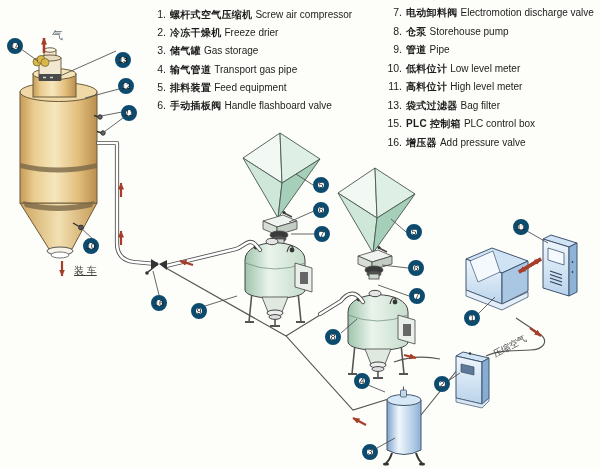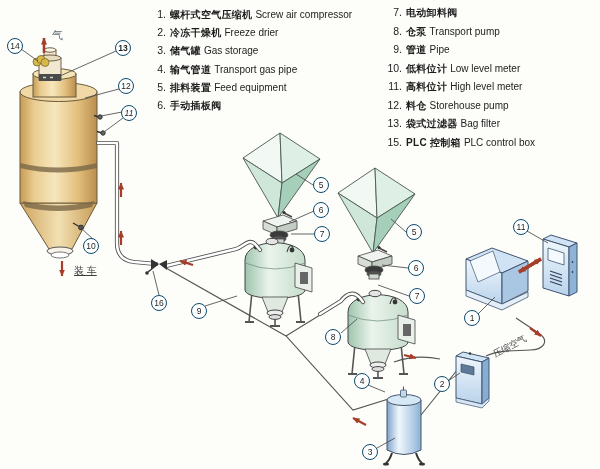--- a/index.html
+++ b/index.html
@@ -1,20 +1,20 @@
 <!DOCTYPE html>
 <html><head>
 <meta charset="utf-8">
 <style>
   html,body{margin:0;padding:0;background:#fff;}
   .stage{position:relative;width:600px;height:469px;background:#fdfdfa;overflow:hidden;
          font-family:"Liberation Sans",sans-serif;}
   .stage svg{position:absolute;left:0;top:0;}
   #overlay{position:absolute;left:0;top:0;width:600px;height:469px;}
-  .callout{position:absolute;width:16px;height:16px;box-sizing:border-box;border:1px solid #0c4a6e;
+  .callout{position:absolute;width:16px;height:16px;box-sizing:border-box;border:5px solid #0c4a6e;
            border-radius:50%;background:#fff;display:flex;align-items:center;justify-content:center;
            font-size:8.5px;line-height:1;color:#1f1f1f;}
   .dlabel{position:absolute;white-space:nowrap;line-height:1;}
   .lg-col{position:absolute;display:flex;flex-direction:column;color:#1c1c1c;}
   #legend-left{left:152px;top:8px;}
   #legend-right{left:383px;top:6px;}
   #legend-left .lg-row{height:18.2px;}
   #legend-right .lg-row{height:18.55px;}
   .lg-row{display:flex;align-items:baseline;white-space:nowrap;}
   .lg-num{font-size:10.5px;text-align:right;margin-right:4px;}
@@ -265,67 +265,69 @@
         <span class="lg-en">Transport gas pipe</span>
       </div>
       <div class="lg-row">
         <span class="lg-num">5.</span>
         <span class="lg-zh">排料装置</span>
         <span class="lg-en">Feed equipment</span>
       </div>
       <div class="lg-row">
         <span class="lg-num">6.</span>
         <span class="lg-zh">手动插板阀</span>
+        <span class="lg-en">Handle flashboard valve</span>
       </div>
     </div>
 <div class="lg-col" id="legend-right">
       <div class="lg-row">
         <span class="lg-num">7.</span>
         <span class="lg-zh">电动卸料阀</span>
+        <span class="lg-en">Electromotion discharge valve</span>
       </div>
       <div class="lg-row">
         <span class="lg-num">8.</span>
         <span class="lg-zh">仓泵</span>
-        <span class="lg-en">Transport pump</span>
+        <span class="lg-en">Storehouse pump</span>
       </div>
       <div class="lg-row">
         <span class="lg-num">9.</span>
         <span class="lg-zh">管道</span>
         <span class="lg-en">Pipe</span>
       </div>
       <div class="lg-row">
         <span class="lg-num">10.</span>
         <span class="lg-zh">低料位计</span>
         <span class="lg-en">Low level meter</span>
       </div>
       <div class="lg-row">
         <span class="lg-num">11.</span>
         <span class="lg-zh">高料位计</span>
         <span class="lg-en">High level meter</span>
       </div>
       <div class="lg-row">
-        <span class="lg-num">12.</span>
-        <span class="lg-zh">料仓</span>
-        <span class="lg-en">Storehouse pump</span>
-      </div>
-      <div class="lg-row">
         <span class="lg-num">13.</span>
         <span class="lg-zh">袋式过滤器</span>
         <span class="lg-en">Bag filter</span>
       </div>
       <div class="lg-row">
         <span class="lg-num">15.</span>
         <span class="lg-zh">PLC 控制箱</span>
         <span class="lg-en">PLC control box</span>
       </div>
+      <div class="lg-row">
+        <span class="lg-num">16.</span>
+        <span class="lg-zh">增压器</span>
+        <span class="lg-en">Add pressure valve</span>
+      </div>
     </div>
 
 <div id="overlay">
       <div class="callout" style="left: 7px; top: 38px;">14</div>
-      <div class="callout" style="left: 115px; top: 40px; font-weight: bold;">13</div>
+      <div class="callout" style="left: 115px; top: 52px; font-weight: bold;">13</div>
       <div class="callout" style="left: 118px; top: 78px;">12</div>
       <div class="callout" style="left: 121px; top: 105px; font-style: italic;">11</div>
       <div class="callout" style="left: 83px; top: 238px;">10</div>
       <div class="callout" style="left: 151px; top: 295px;">16</div>
       <div class="callout" style="left: 191px; top: 303px;">9</div>
       <div class="callout" style="left: 313px; top: 177px;">5</div>
       <div class="callout" style="left: 313px; top: 202px;">6</div>
       <div class="callout" style="left: 314px; top: 226px;">7</div>
       <div class="callout" style="left: 406px; top: 224px;">5</div>
       <div class="callout" style="left: 408px; top: 260px;">6</div>

